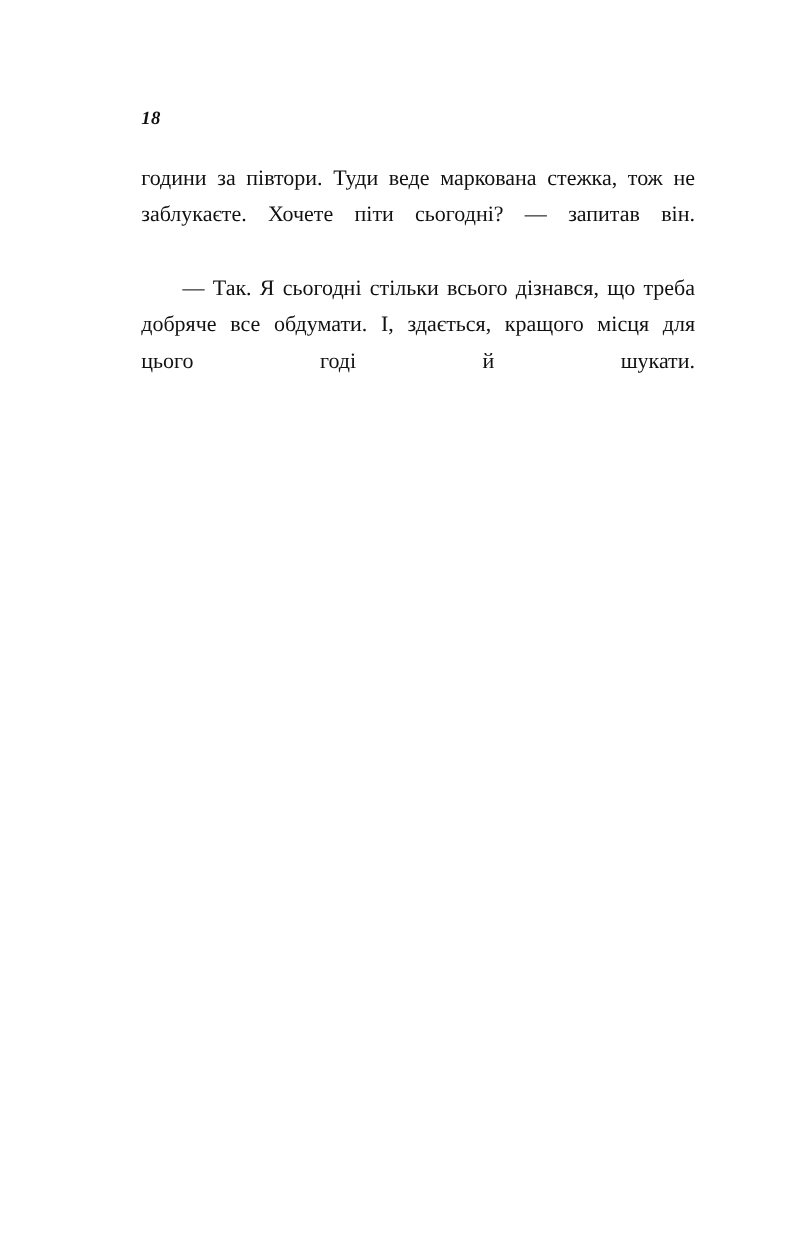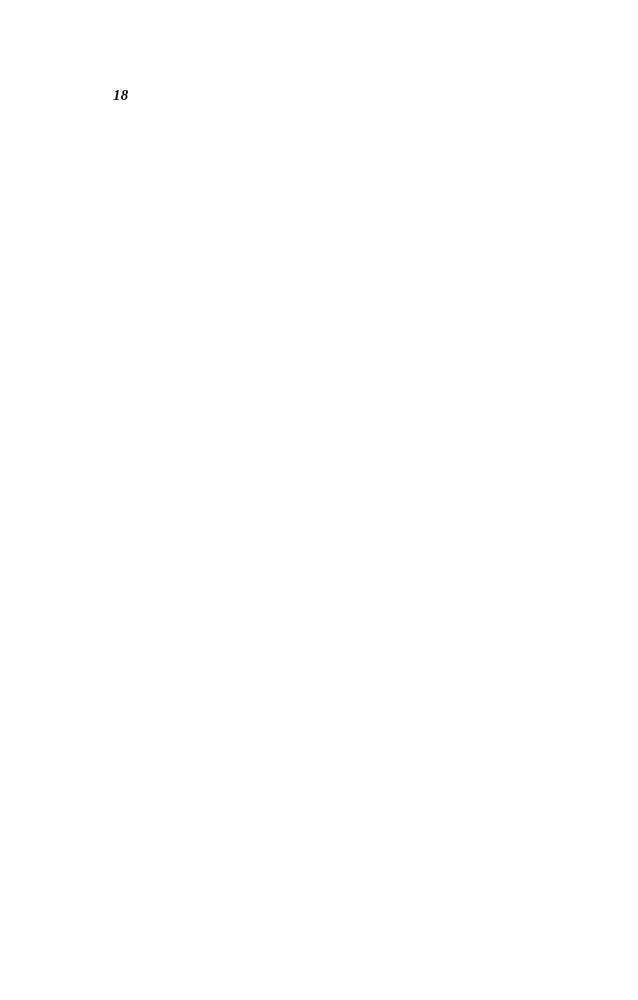--- a/index.html
+++ b/index.html
@@ -52,14 +52,18 @@
     width: 100%;
   }
 </style>
 </head>
 <body>
 
 <div class="page">
 
   <div class="page-number">18</div>
 
+  <div class="body-text">
+    <p class="para">години за півтори. Туди веде маркована стежка, тож не заблукаєте. Хочете піти сьогодні? — запитав він.</p>
+    <p class="para indented">— Так. Я сьогодні стільки всього дізнався, що треба добряче все обдумати. І, здається, кращого місця для цього годі й шукати.</p>
+  </div>
 
 </div>
 
 </body></html>

